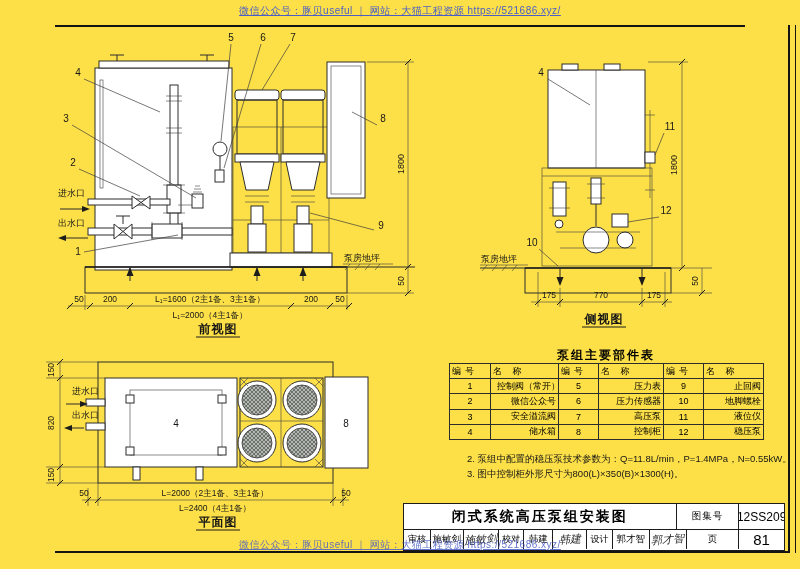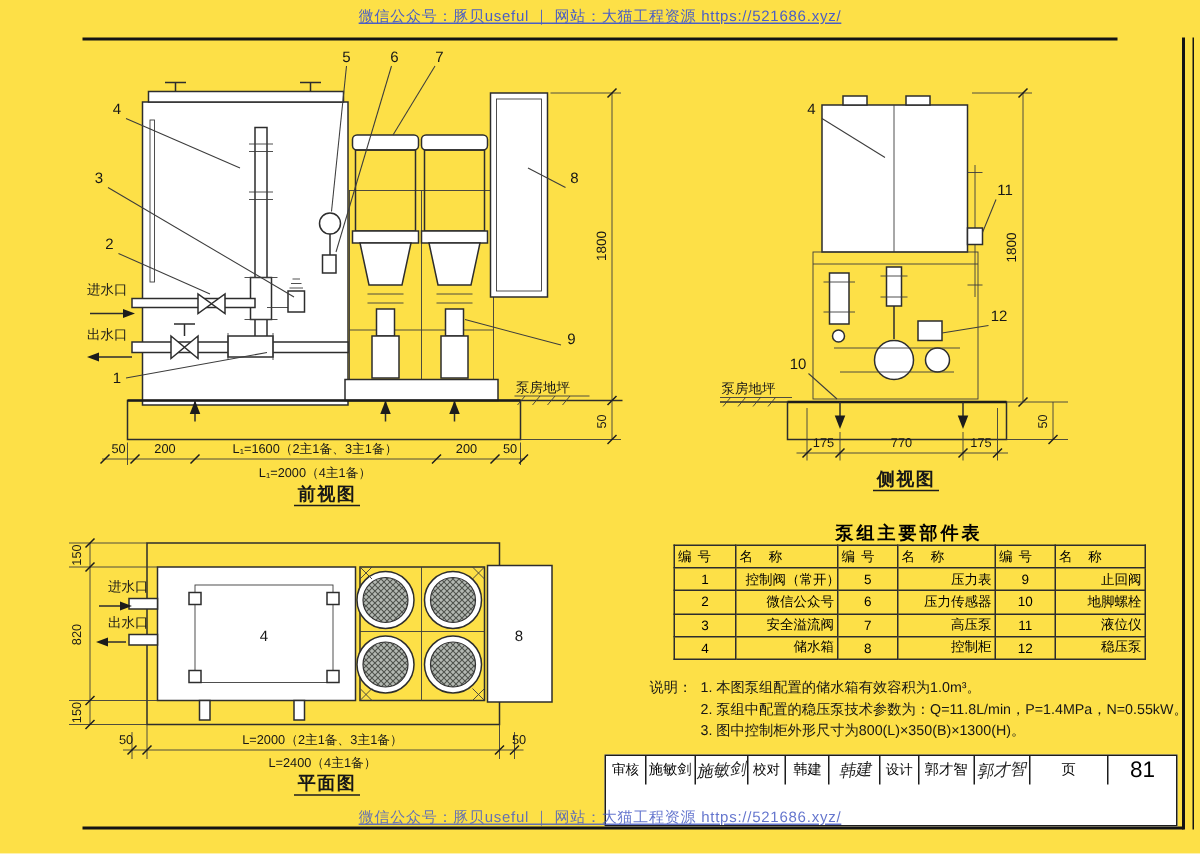--- a/index.html
+++ b/index.html
@@ -390,26 +390,30 @@
           <td class="name">储水箱</td>
           <td class="num">8</td>
           <td class="name">控制柜</td>
           <td class="num">12</td>
           <td class="name">稳压泵</td>
         </tr>
       </tbody>
   </table>
 
   <div class="notes">
-    <div class="note-line"><span class="note-label">说明：</span><span>1. 本图泵组配置的储水箱有效容积为1.0m³。</span></div>
     <div class="note-line indent">2. 泵组中配置的稳压泵技术参数为：Q=11.8L/min，P=1.4MPa，N=0.55kW。</div>
     <div class="note-line indent">3. 图中控制柜外形尺寸为800(L)×350(B)×1300(H)。</div>
   </div>
 
   <div class="tblock">
+    <div class="tb-row row1">
+      <div class="tb-cell dt" style="width:274px">闭式系统高压泵组安装图</div>
+      <div class="tb-cell al" style="width:63px">图集号</div>
+      <div class="tb-cell an" style="width:45px">12SS209</div>
+    </div>
     <div class="tb-row row2">
       <div class="tb-cell role" style="width:27px">审核</div>
       <div class="tb-cell nm" style="width:33px">施敏剑</div>
       <div class="tb-cell" style="width:35px">
           <span class="sig">施敏剑</span>
         </div>
       <div class="tb-cell role" style="width:26px">校对</div>
       <div class="tb-cell nm" style="width:29px">韩建</div>
       <div class="tb-cell" style="width:34px">
           <span class="sig">韩建</span>

